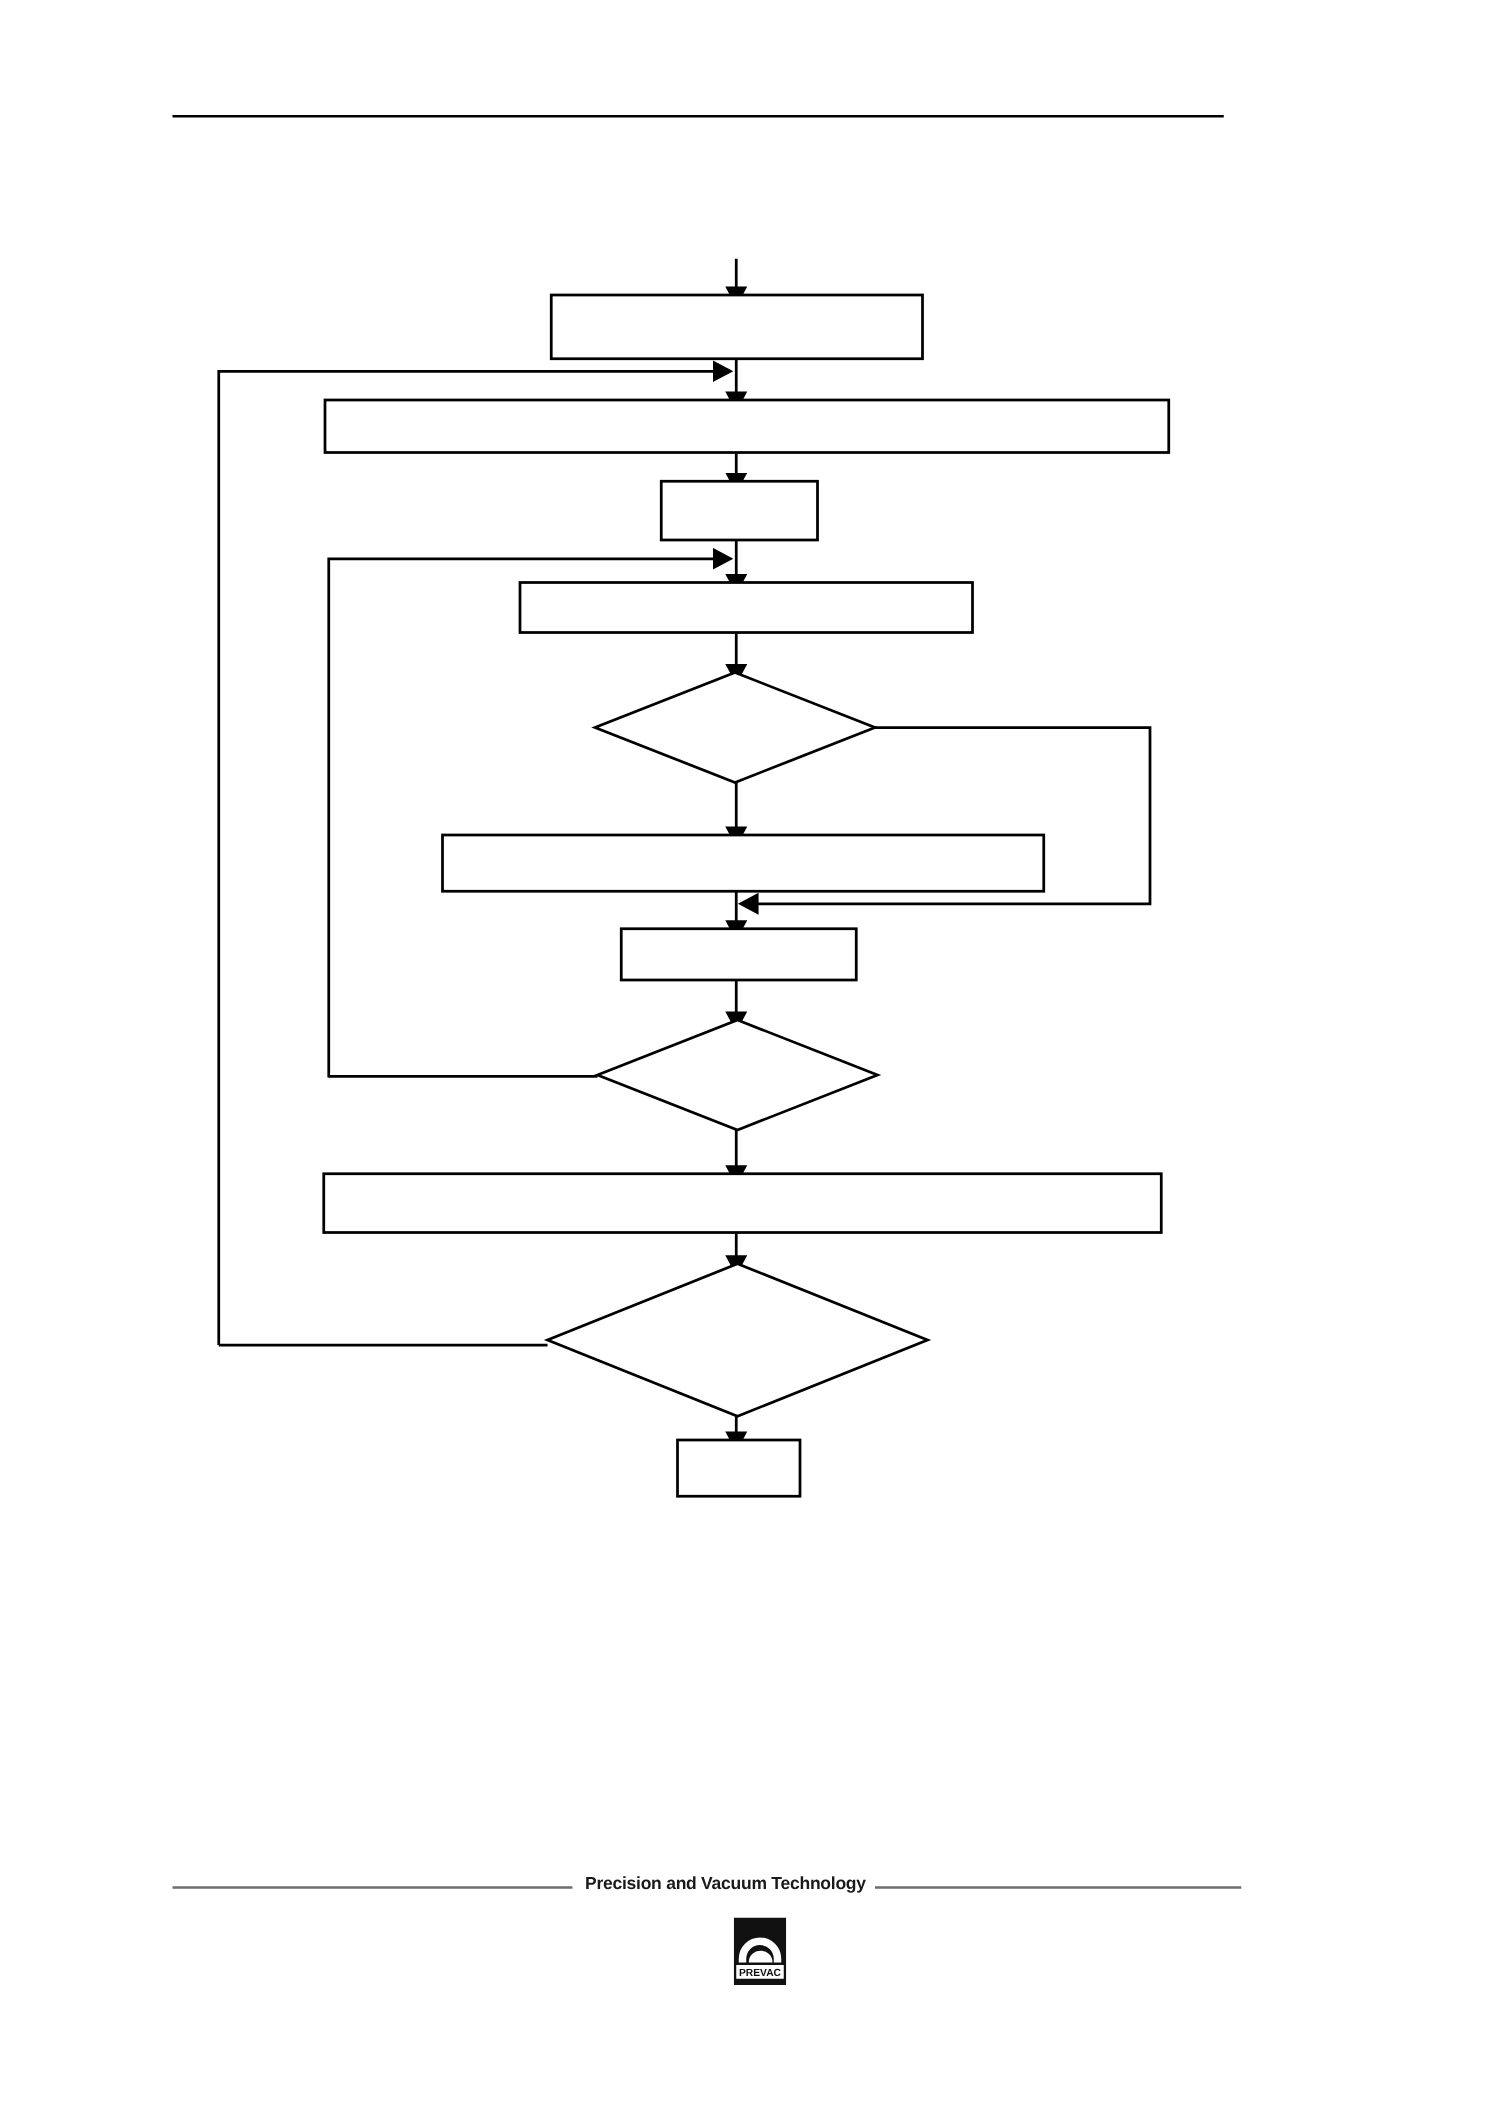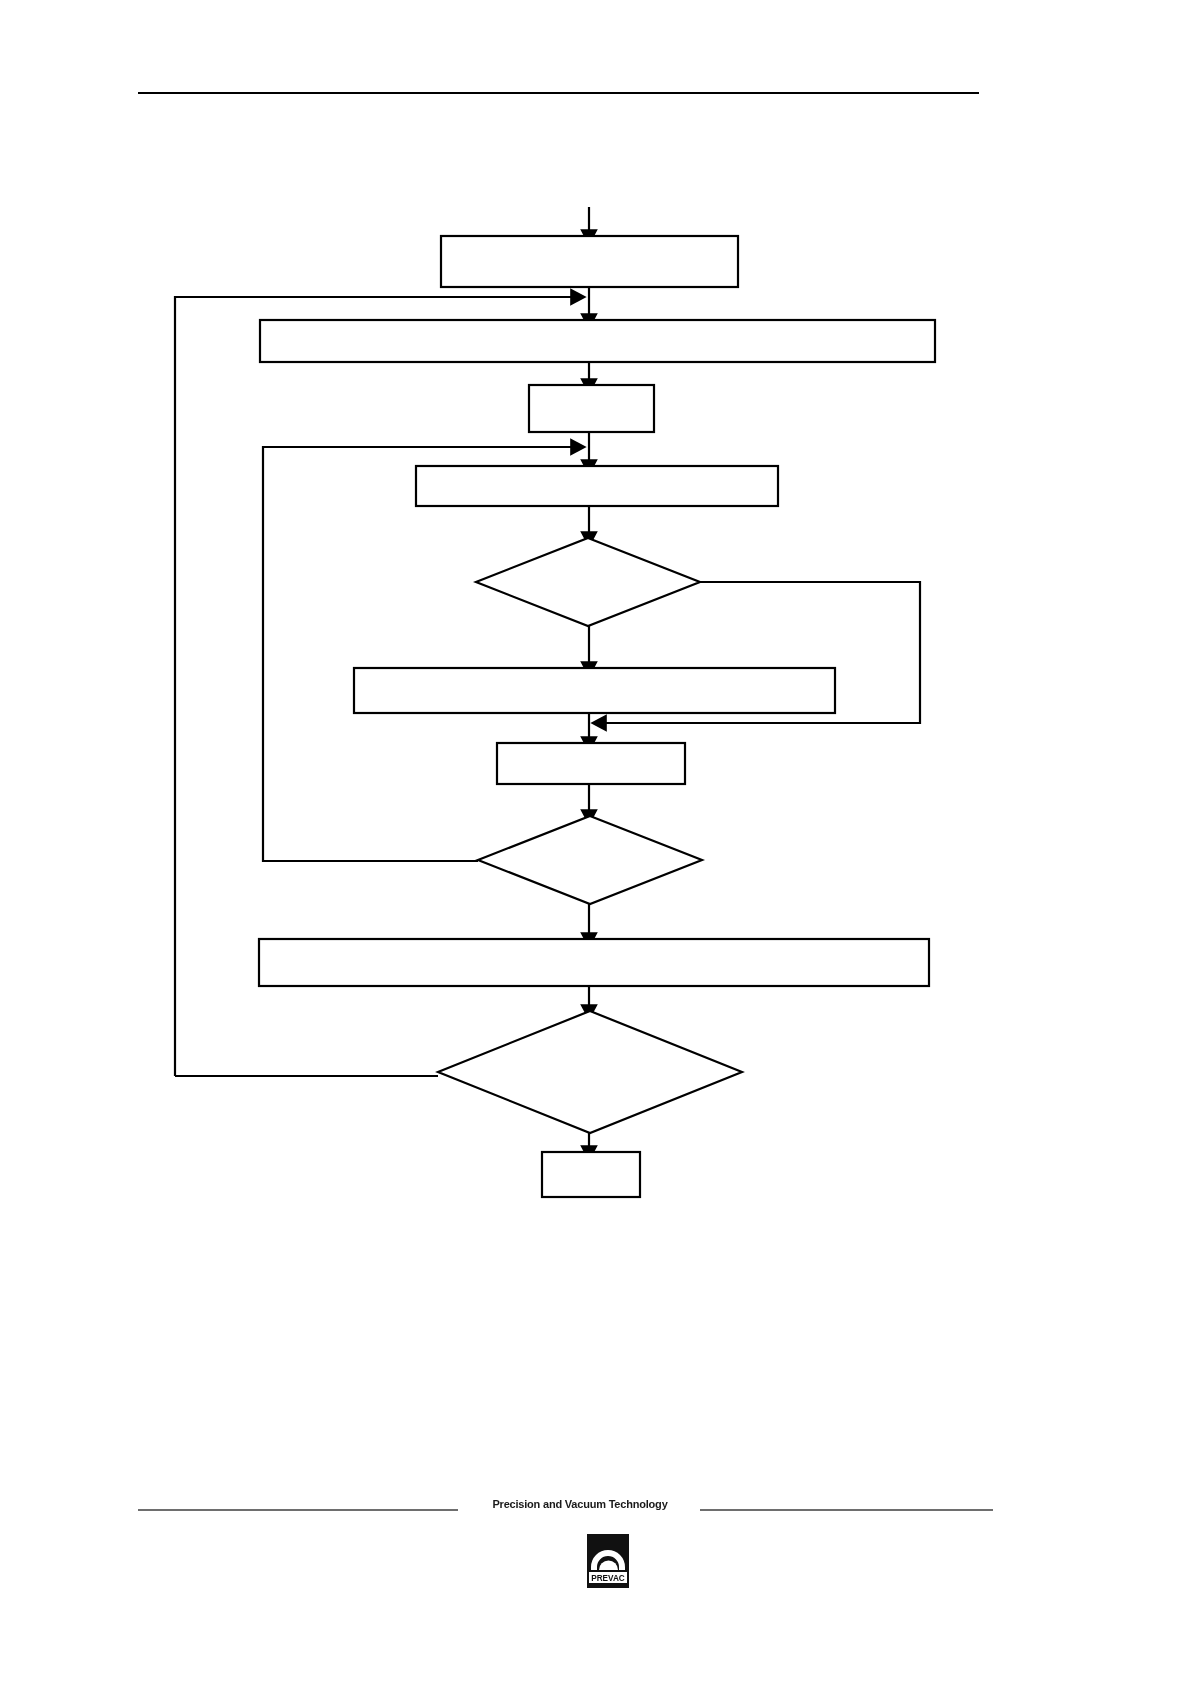--- a/index.html
+++ b/index.html
@@ -70,21 +70,21 @@
     height: 2px;
     background: #6e6e6e;
   }
   .footer-text {
     position: absolute;
     left: 468px;
     top: 2px;
     width: 224px;
     text-align: center;
     font-family: "Liberation Sans", sans-serif;
-    font-size: 11px;
+    font-size: 14px;
     font-weight: bold;
     color: #1a1a1a;
     letter-spacing: -0.2px;
     white-space: nowrap;
   }
   .logo {
     position: absolute;
     left: 543px;
     top: 1534px;
     width: 42px;

